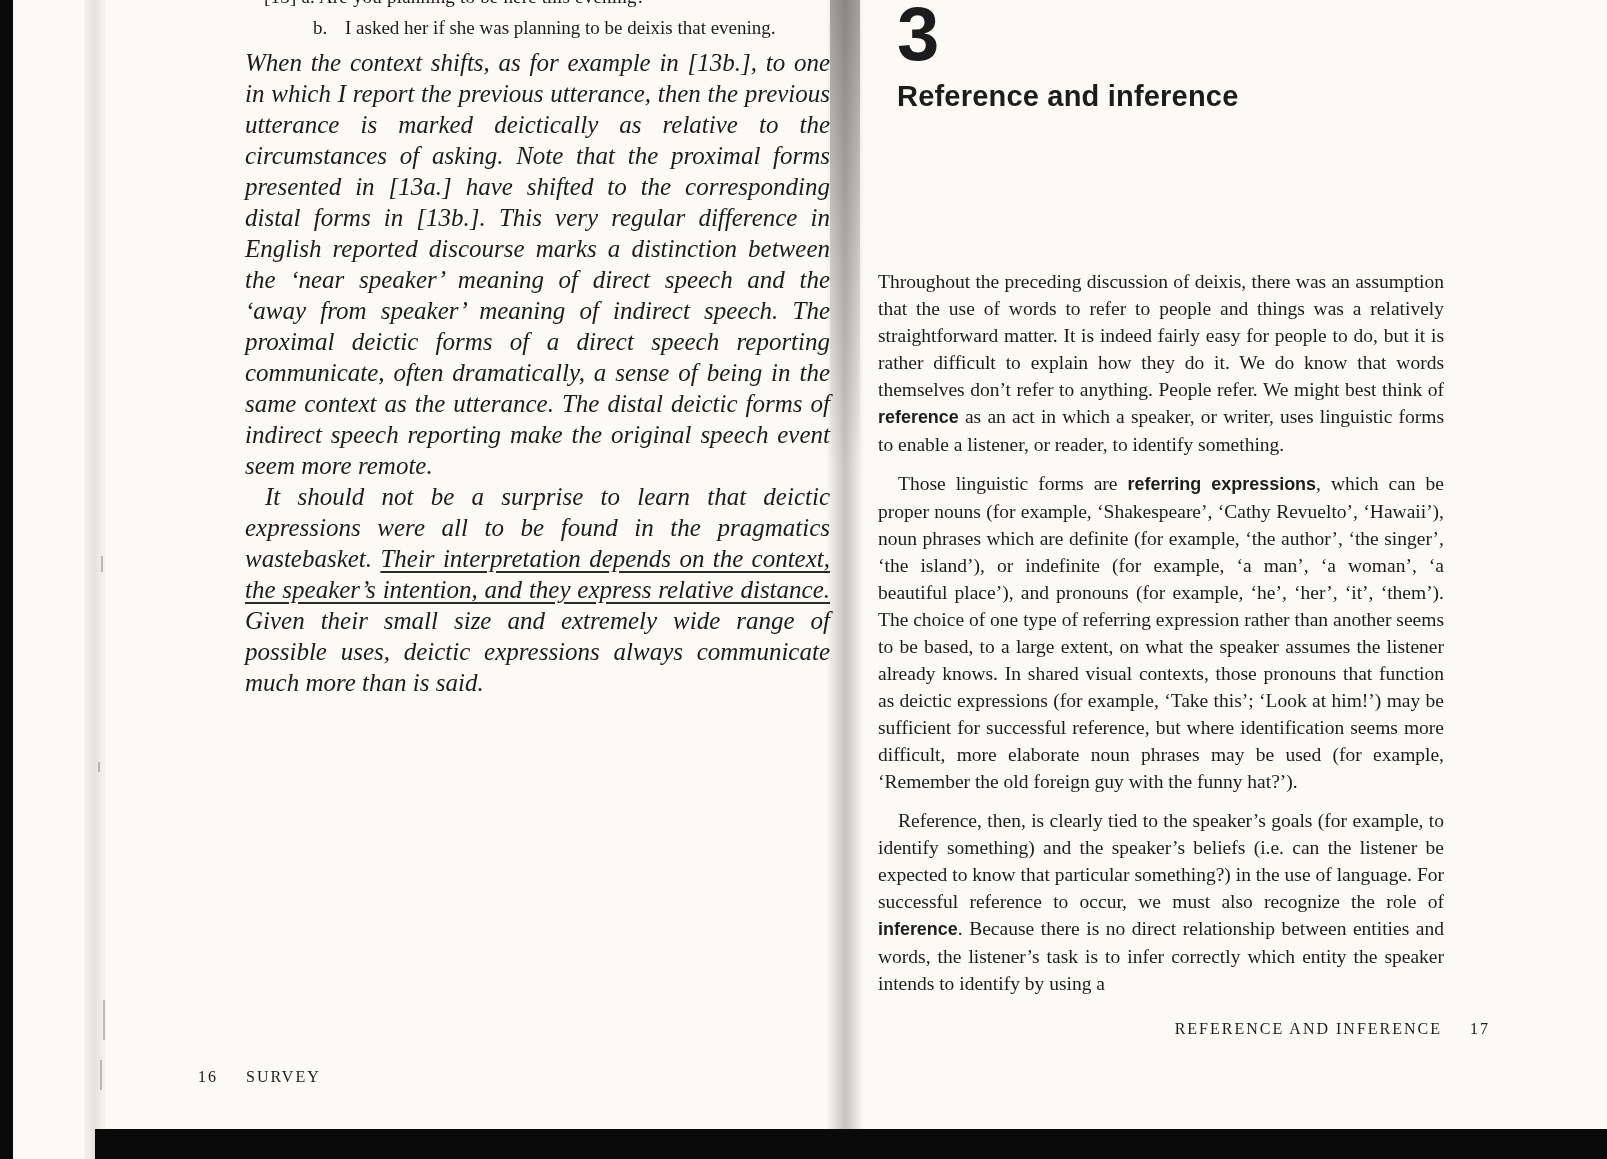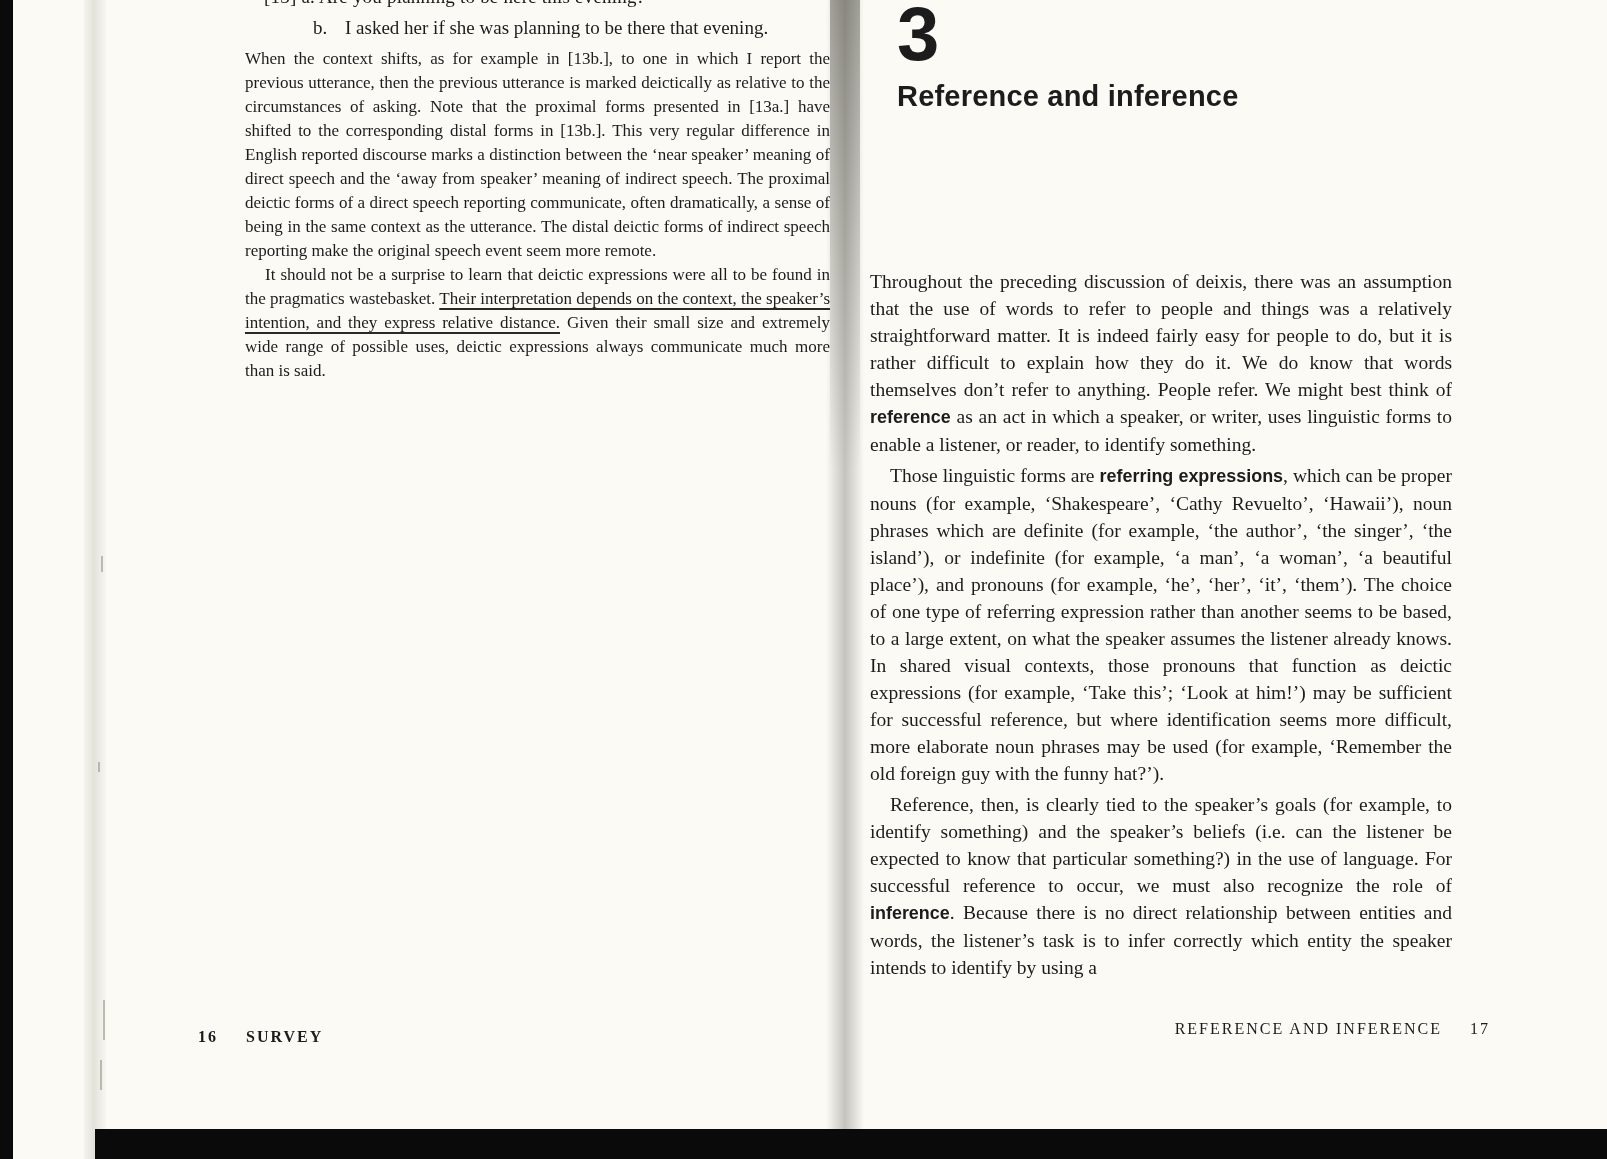--- a/index.html
+++ b/index.html
@@ -76,23 +76,24 @@
   .example-b .ex-label {
     width: 32px;
     flex: none;
   }
   .example-b .ex-text {
     width: 485px;
     text-align: justify;
   }
   .left-col .para {
     margin: 0;
-    font-size: 17px;
-    line-height: 24px;
+    font-size: 25px;
+    line-height: 31px;
     text-align: justify;
+    font-style: italic;
   }
   .left-col .para.first {
     margin-top: 6px;
   }
   .para.indent {
     text-indent: 20px;
   }
 
   
   .right-col {
@@ -112,21 +113,21 @@
     font-family: "Liberation Sans", sans-serif;
     font-weight: 700;
     font-size: 29px;
     line-height: 1.1;
     letter-spacing: 0.2px;
   }
   .right-body {
     margin-top: 155px;
   }
   .right-col .para {
-    margin: 4px;
+    margin: 12px;
     font-size: 19.5px;
     line-height: 27px;
     text-align: justify;
   }
 
   
   .seg-bold {
     font-family: "Liberation Sans", sans-serif;
     font-weight: 700;
     font-size: 0.92em;
@@ -139,21 +140,21 @@
   }
 
   
   .footer {
     position: absolute;
     font-size: 16px;
     letter-spacing: 2px;
     white-space: nowrap;
   }
   .footer-left {
-    left: 198px; top: 1028px; font-weight: bold;
+    left: 198px; top: 1068px;
   }
   .footer-right {
     right: 117px; top: 1020px;
     text-align: center;
   }
   .footer .gap {
     display: inline-block;
     width: 28px;
   }
 </style>
@@ -167,21 +168,21 @@
 <div class="edge-mark" style="left:103px; top:1000px; width:2px; height:40px;"></div>
 <div class="edge-mark" style="left:100px; top:1060px; width:2px; height:30px;"></div>
 <div class="gutter-shadow"></div>
 <div class="gutter-shadow-top"></div>
 <div class="bottom-black-bar"></div>
 
 <div class="left-col">
   <div class="cutoff-line">[13] a. Are you planning to be here this evening?</div>
   <div class="example-b">
     <span class="ex-label">b.</span>
-    <div class="ex-text">I asked her if she was planning to be there that evening.</div>
+    <div class="ex-text">I asked her if she was planning to be deixis that evening.</div>
   </div>
   <p class="para first"><span>When the context shifts, as for example in [13b.], to one in which I report the previous utterance, then the previous utterance is marked deictically as relative to the circumstances of asking. Note that the proximal forms presented in [13a.] have shifted to the corresponding distal forms in [13b.]. This very regular difference in English reported discourse marks a distinction between the ‘near speaker’ meaning of direct speech and the ‘away from speaker’ meaning of indirect speech. The proximal deictic forms of a direct speech reporting communicate, often dramatically, a sense of being in the same context as the utterance. The distal deictic forms of indirect speech reporting make the original speech event seem more remote.</span></p>
   <p class="para indent"><span>It should not be a surprise to learn that deictic expressions were all to be found in the pragmatics wastebasket. </span><span class="seg-underline">Their interpretation depends on the context, the speaker’s intention, and they express relative distance.</span><span> Given their small size and extremely wide range of possible uses, deictic expressions always communicate much more than is said.</span></p>
 </div>
 
 <div class="footer footer-left">
   <span>16</span><span class="gap"></span><span>SURVEY</span>
 </div>
 
 <div class="right-col">

